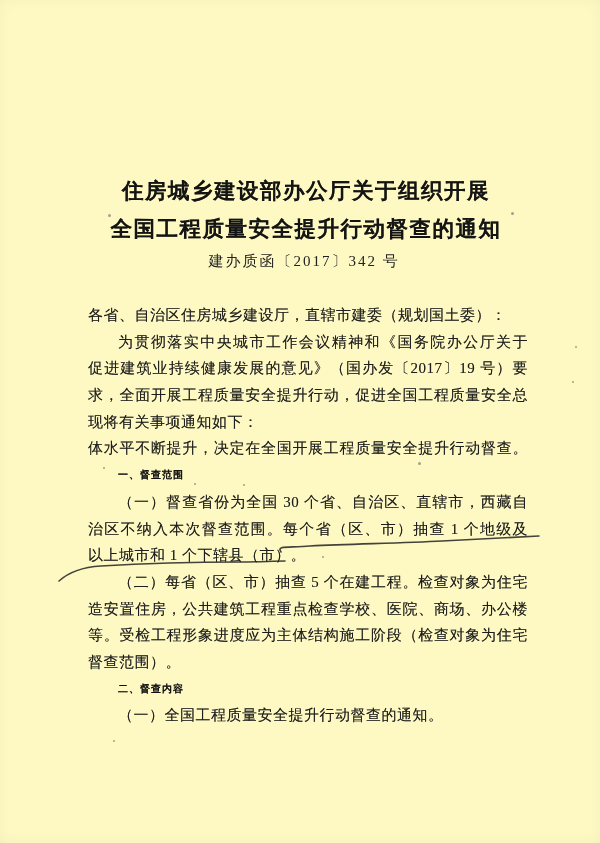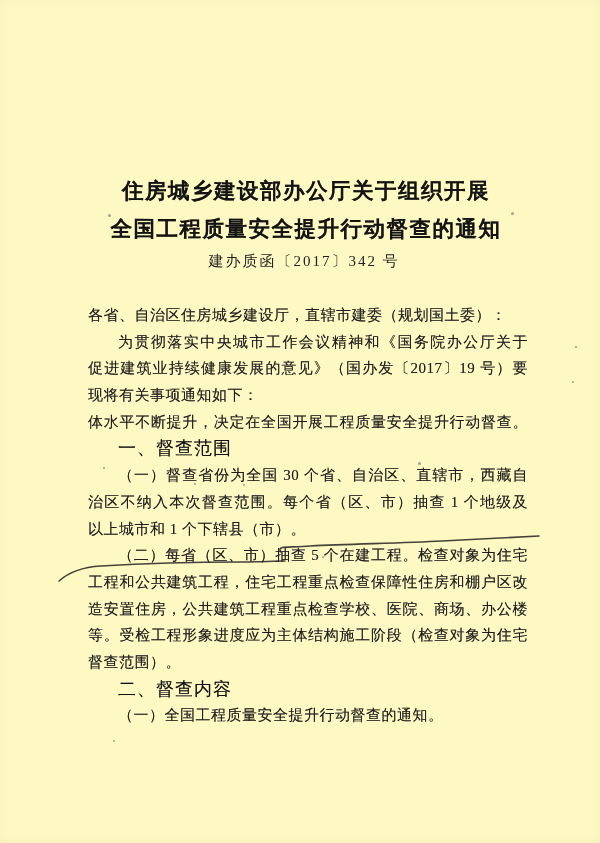--- a/index.html
+++ b/index.html
@@ -45,22 +45,22 @@
   }
   .ln.just {
     white-space:normal;
     overflow:hidden;
     text-align:justify;
     text-align-last:justify;
   }
   .ln.ind { padding-left:30px; }
   .ln.hd {
     font-family:"Liberation Sans", sans-serif;
-    font-weight:normal;
-    font-size:18px;
+    font-weight:bold;
+    font-size:10px;
     color:#111;
     letter-spacing:1px;
   }
   .marks {
     position:absolute; top:0; left:0; width:600px; height:843px;
     pointer-events:none;
   }
   .speck {
     position:absolute;
     width:3px; height:3px;
@@ -78,28 +78,28 @@
     <div>住房城乡建设部办公厅关于组织开展</div>
     <div>全国工程质量安全提升行动督查的通知</div>
   </div>
 
   <div class="doc-number">建办质函〔2017〕342 号</div>
 
   <div class="body-block">
     <div class="ln">各省、自治区住房城乡建设厅，直辖市建委（规划国土委）：</div>
     <div class="ln ind just">为贯彻落实中央城市工作会议精神和《国务院办公厅关于</div>
     <div class="ln just">促进建筑业持续健康发展的意见》（国办发〔2017〕19 号）要</div>
+    <div class="ln just">求，全面开展工程质量安全提升行动，促进全国工程质量安全总</div>
     <div class="ln">现将有关事项通知如下：</div>
     <div class="ln just">体水平不断提升，决定在全国开展工程质量安全提升行动督查。</div>
     <div class="ln ind hd">一、督查范围</div>
     <div class="ln ind just">（一）督查省份为全国 30 个省、自治区、直辖市，西藏自</div>
     <div class="ln just">治区不纳入本次督查范围。每个省（区、市）抽查 1 个地级及</div>
     <div class="ln">以上城市和 1 个下辖县（市）。</div>
     <div class="ln ind just">（二）每省（区、市）抽查 5 个在建工程。检查对象为住宅</div>
-    <div class="ln just">工程和公共建筑工程，住宅工程重点检查保障性住房和棚户区改</div>
     <div class="ln just">造安置住房，公共建筑工程重点检查学校、医院、商场、办公楼</div>
     <div class="ln just">等。受检工程形象进度应为主体结构施工阶段（检查对象为住宅</div>
     <div class="ln">督查范围）。</div>
     <div class="ln ind hd">二、督查内容</div>
     <div class="ln ind">（一）全国工程质量安全提升行动督查的通知。</div>
   </div>
 
   <svg class="marks" viewBox="0 0 600 843" xmlns="http://www.w3.org/2000/svg">
     <path d="M 281,552 C 276,545 289,548 310,546 C 355,544 402,543 442,541 C 482,539 516,537 539,536" fill="none" stroke="#232323" stroke-width="1.6" stroke-linecap="round" opacity="0.85"></path>
     <path d="M 59,581 C 70,571 85,567 101,566 C 150,563 202,562 241,562 C 259,562 273,561 285,561" fill="none" stroke="#232323" stroke-width="1.6" stroke-linecap="round" opacity="0.85"></path>

